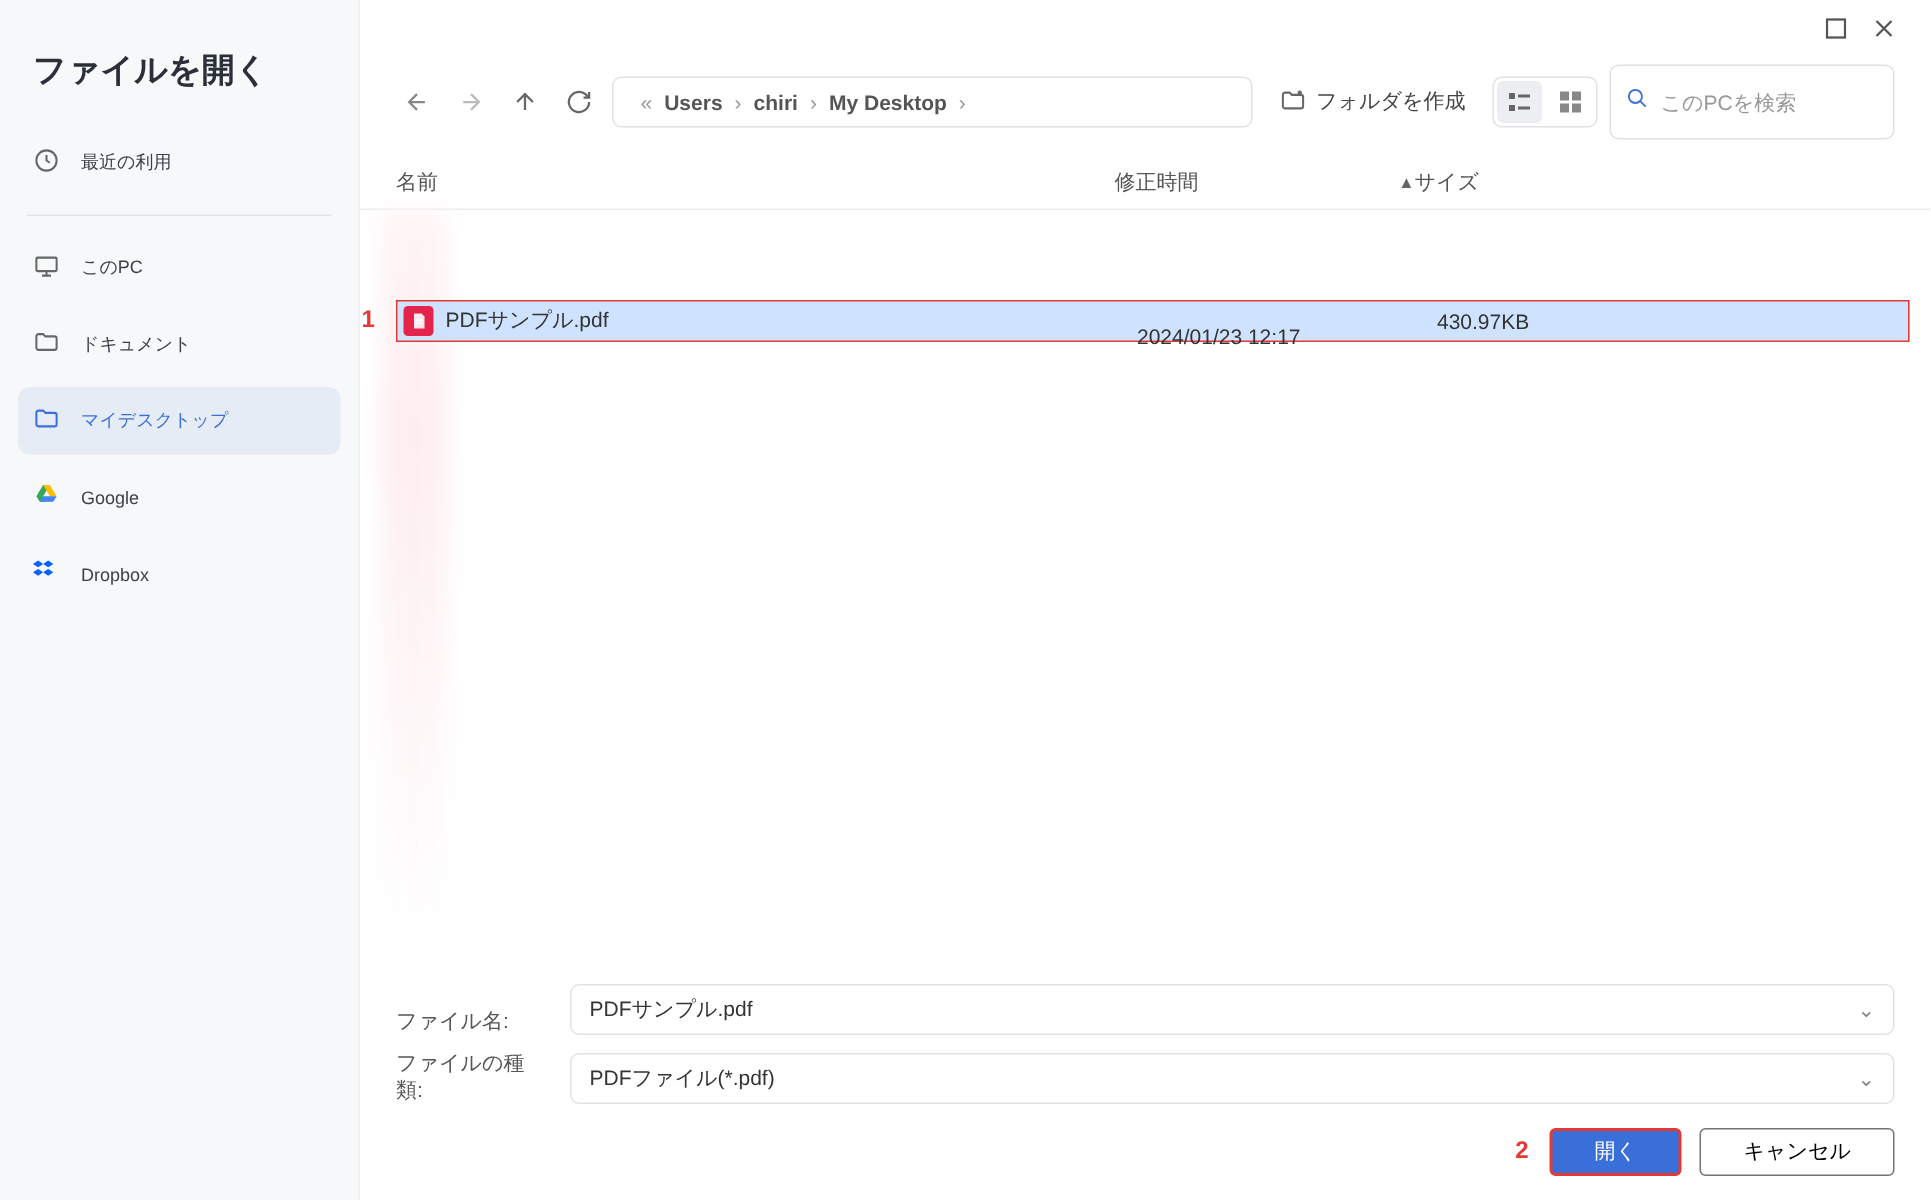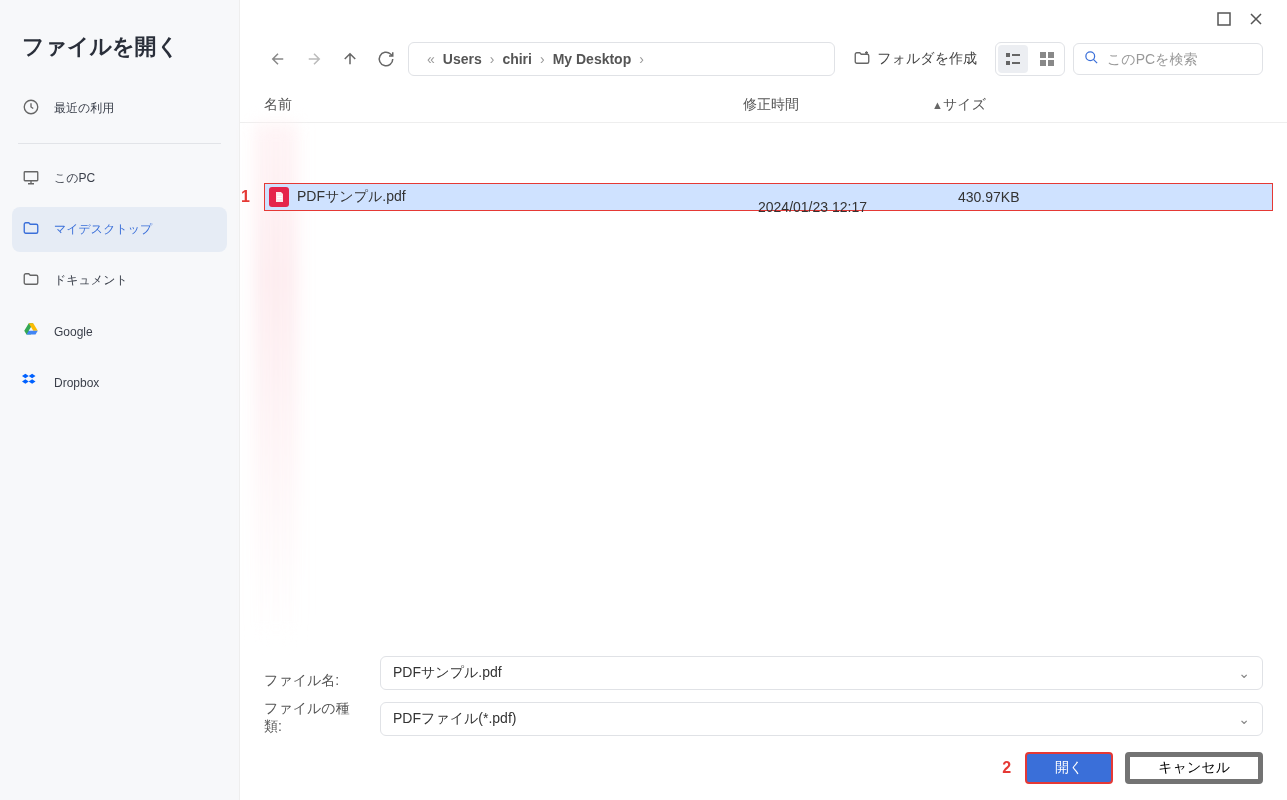--- a/index.html
+++ b/index.html
@@ -22,21 +22,21 @@
 .breadcrumb { flex: 1; border: 1px solid #e0e2e6; border-radius: 6px; height: 34px; display: flex; align-items: center; padding: 0 14px; gap: 4px; font-size: 14px; color: #555; }
 .breadcrumb .crumb { cursor: pointer; font-weight: bold; }
 .breadcrumb .sep { color: #999; margin: 0 4px; }
 
 .create-folder { display: flex; align-items: center; gap: 6px; padding: 0 10px; height: 34px; cursor: pointer; font-size: 14px; color: #444; }
 
 .view-toggle { display: flex; gap: 4px; border: 1px solid #e0e2e6; border-radius: 6px; padding: 2px; }
 .view-btn { width: 30px; height: 28px; display: flex; align-items: center; justify-content: center; cursor: pointer; border-radius: 4px; }
 .view-btn.active { background: #eceef2; }
 
-.search-box { border: 1px solid #e0e2e6; border-radius: 6px; height: 32px; display: flex; align-items: center; padding: 0 10px; gap: 8px; width: 190px; }
+.search-box { border: 1px solid #e0e2e6; border-radius: 6px; height: 50px; display: flex; align-items: center; padding: 0 10px; gap: 8px; width: 190px; }
 .search-box input { border: none; outline: none; font-size: 14px; width: 100%; color: #333; }
 .search-box input::placeholder { color: #999; }
 
 .columns { display: flex; padding: 8px 24px; font-size: 14px; color: #555; border-bottom: 1px solid #eee; }
 .col-name { flex: 1; }
 .col-date { width: 200px; display: flex; align-items: center; gap: 60px; justify-content: space-between; }
 .col-size { width: 320px; }
 .sort-arrow { font-size: 11px; color: #666; }
 
 .file-area { flex: 1; position: relative; padding-left: 10px; }
@@ -51,21 +51,21 @@
 .file-size { width: 310px; font-size: 14px; color: #333; }
 
 .bottom { padding: 16px 24px; }
 .form-row { display: flex; align-items: flex-end; gap: 16px; margin-bottom: 10px; }
 .form-label { width: 100px; font-size: 14px; color: #555; }
 .form-select { flex: 1; border: 1px solid #e0e2e6; border-radius: 6px; height: 34px; display: flex; align-items: center; padding: 0 12px; font-size: 14px; color: #333; justify-content: space-between; cursor: pointer; }
 .form-select .chev { color: #888; }
 
 .actions { display: flex; justify-content: flex-end; gap: 12px; margin-top: 16px; align-items: center; }
 .annot2 { color: #e53935; font-weight: 700; font-size: 16px; margin-right: 2px; }
-.btn { height: 32px; padding: 0 28px; border-radius: 4px; font-size: 14px; cursor: pointer; border: 5px solid #737373; background: #fff; }
+.btn { height: 32px; padding: 0 28px; border-radius: 4px; font-size: 14px; cursor: pointer; border: 1px solid #737373; background: #fff; }
 .btn-primary { background: #3a6fd9; color: #fff; border: 2px solid #e53935; }
 </style>
 </head>
 <body>
 
 <aside class="sidebar">
   <div class="sidebar-title">ファイルを開く</div>
 
   <div class="sidebar-item">
     <span>
@@ -83,36 +83,36 @@
   <div class="sidebar-item">
     <span>
       <svg width="18" height="18" viewBox="0 0 24 24" fill="none" stroke="#666" stroke-width="1.8">
           <rect x="3" y="5" width="18" height="12" rx="1"></rect>
           <path d="M8 21h8M12 17v4"></path>
         </svg>
     </span>
     <span>このPC</span>
   </div>
 
+  <div class="sidebar-item">
+    <span>
+      <svg width="18" height="18" viewBox="0 0 24 24" fill="none" stroke="#666" stroke-width="1.8">
+          <path d="M3 7a2 2 0 0 1 2-2h4l2 2h8a2 2 0 0 1 2 2v8a2 2 0 0 1-2 2H5a2 2 0 0 1-2-2V7z"></path>
+        </svg>
+    </span>
+    <span>ドキュメント</span>
+  </div>
+
   <div class="sidebar-item active">
     <span>
       <svg width="18" height="18" viewBox="0 0 24 24" fill="none" stroke="#3a6fd9" stroke-width="1.8">
           <path d="M3 7a2 2 0 0 1 2-2h4l2 2h8a2 2 0 0 1 2 2v8a2 2 0 0 1-2 2H5a2 2 0 0 1-2-2V7z"></path>
         </svg>
     </span>
     <span>マイデスクトップ</span>
-  </div>
-
-  <div class="sidebar-item">
-    <span>
-      <svg width="18" height="18" viewBox="0 0 24 24" fill="none" stroke="#666" stroke-width="1.8">
-          <path d="M3 7a2 2 0 0 1 2-2h4l2 2h8a2 2 0 0 1 2 2v8a2 2 0 0 1-2 2H5a2 2 0 0 1-2-2V7z"></path>
-        </svg>
-    </span>
-    <span>ドキュメント</span>
   </div>
 
   <div class="sidebar-item">
     <span>
       <svg width="18" height="18" viewBox="0 0 24 24">
           <path d="M9 3l-6 10 3 5h6l-3-5 6-10z" fill="#34a853"></path>
           <path d="M15 3H9l6 10h6z" fill="#fbbc04"></path>
           <path d="M6 18l3-5h12l-3 5z" fill="#4285f4"></path>
         </svg>
     </span>

